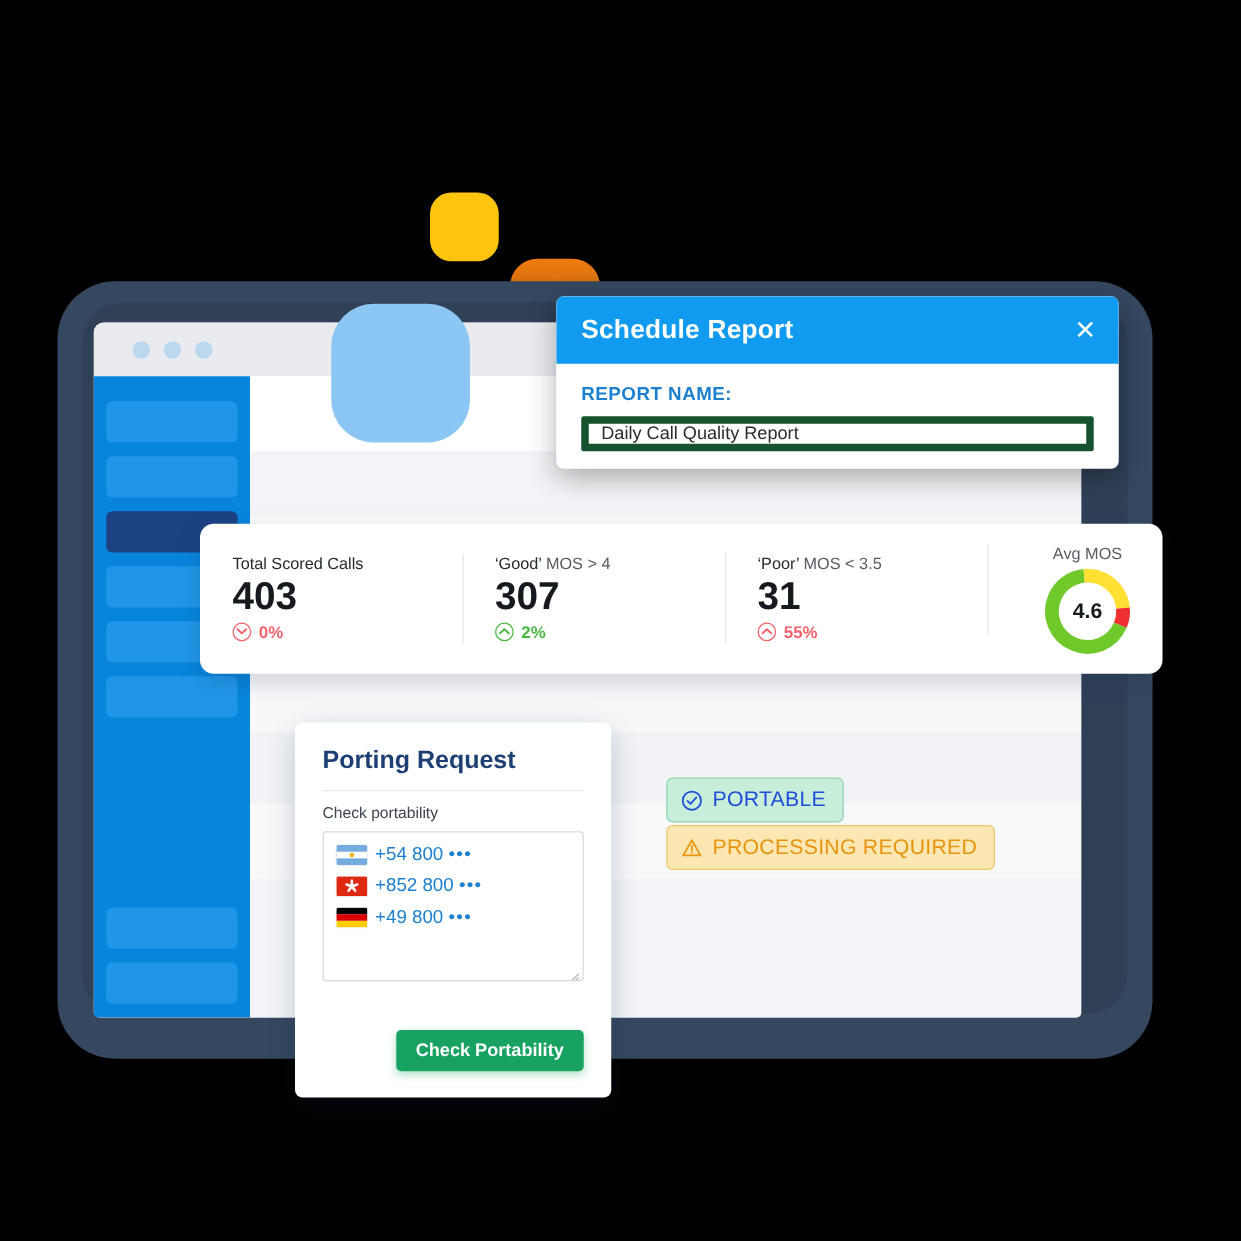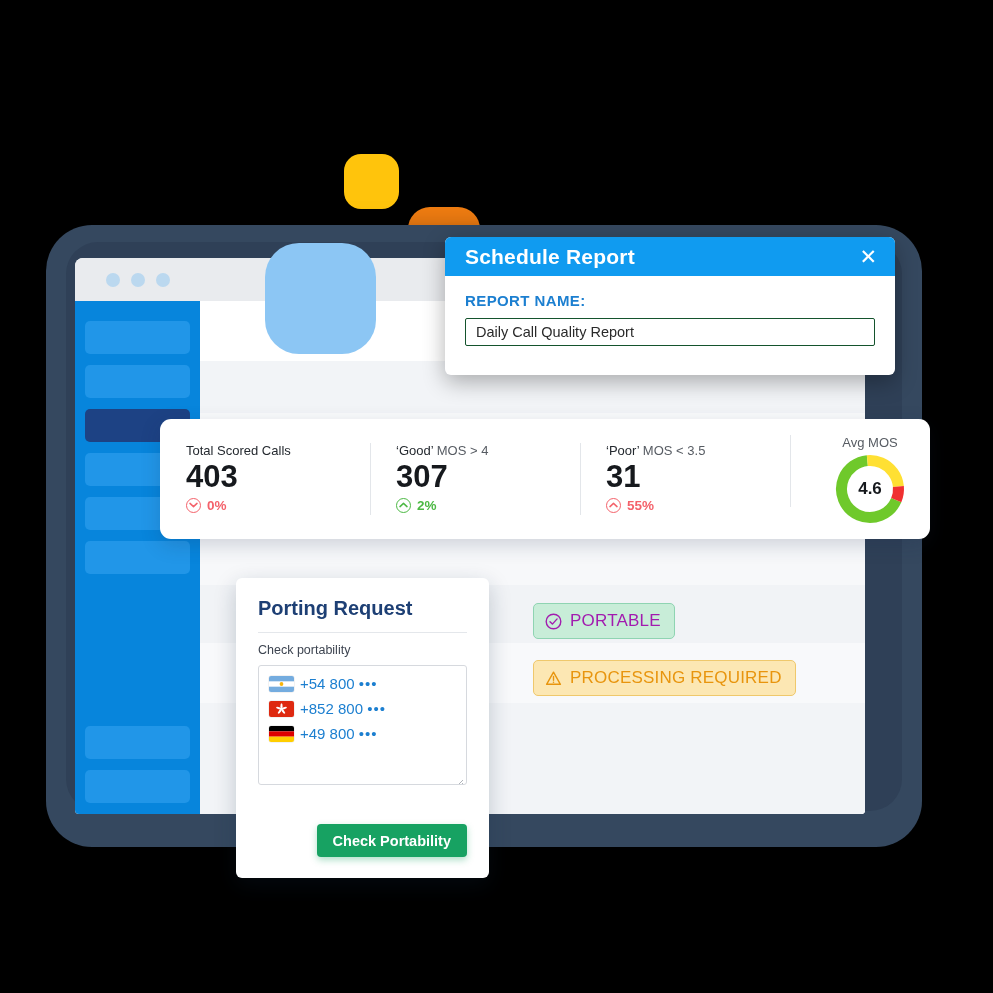--- a/index.html
+++ b/index.html
@@ -50,30 +50,30 @@
   #band7 { top:342px; height:60px; background:#F8F9FB; }
   #band8 { top:402px; bottom:0; background:#F2F4F7; }
 
   
   #modal {
     position:absolute; left:445px; top:237px; width:450px; height:138px;
     background:#FFFFFF; border-radius:6px; overflow:hidden;
     box-shadow: 0 7px 22px rgba(0,0,0,.30);
   }
   #modal-header {
-    height:39px; background:#109BF0; display:flex; align-items:center;
+    height:54px; background:#109BF0; display:flex; align-items:center;
     justify-content:space-between; padding:0 18px 0 20px;
   }
   #modal-title { color:#FFFFFF; font-size:21px; font-weight:bold; letter-spacing:.2px; }
   #modal-close { color:#FFFFFF; font-size:21px; line-height:1; cursor:pointer; font-weight:400;
                  font-family:"Liberation Sans", sans-serif; }
   #modal-body { padding:16px 20px 0 20px; }
   #report-name-label { color:#1C7FD0; font-size:15px; font-weight:bold; letter-spacing:.4px; }
   #report-name-input {
-    margin-top:9px; width:410px; height:28px; border:1px solid #14532d; border-radius:2px;
+    margin-top:9px; width:410px; height:28px; border:6px solid #14532d; border-radius:2px;
     background:#FFFFFF; padding:0 10px; font-size:14.5px; color:#2A2A2A;
     font-family:"Liberation Sans", sans-serif;
   }
 
   
   #stats-bar {
     position:absolute; left:160px; top:419px; width:770px; height:120px;
     background:#FFFFFF; border-radius:11px; display:flex; align-items:center;
     box-shadow: 0 6px 20px rgba(20,40,70,.18);
   }
@@ -123,21 +123,21 @@
     font-family:"Liberation Sans", sans-serif;
     box-shadow: 0 3px 7px rgba(23,162,98,.35);
   }
 
   
   .badge {
     position:absolute; display:inline-flex; align-items:center; gap:8px;
     border-radius:5px; border:1px solid; padding:7px 13px 7px 11px;
     font-size:17px; letter-spacing:.2px;
   }
-  #badge-portable   { left:533px; top:603px; background:#C8EDD8; border-color:#8FD4B2; color:#a21caf; }
+  #badge-portable   { left:533px; top:622px; background:#C8EDD8; border-color:#8FD4B2; color:#1d4ed8; }
   #badge-processing { left:533px; top:660px; background:#FCE7B3; border-color:#EFC86C; color:#E8950E; }
   #badge-notportable{ left:533px; top:717px; background:#FBD9DB; border-color:#F0AAB0; color:#E2545C; }
   .badge svg { display:block; flex:0 0 auto; }
 </style>
 </head>
 <body>
 
 <div id="stage">
 
   <div class="squircle" id="sq-yellow"></div>

